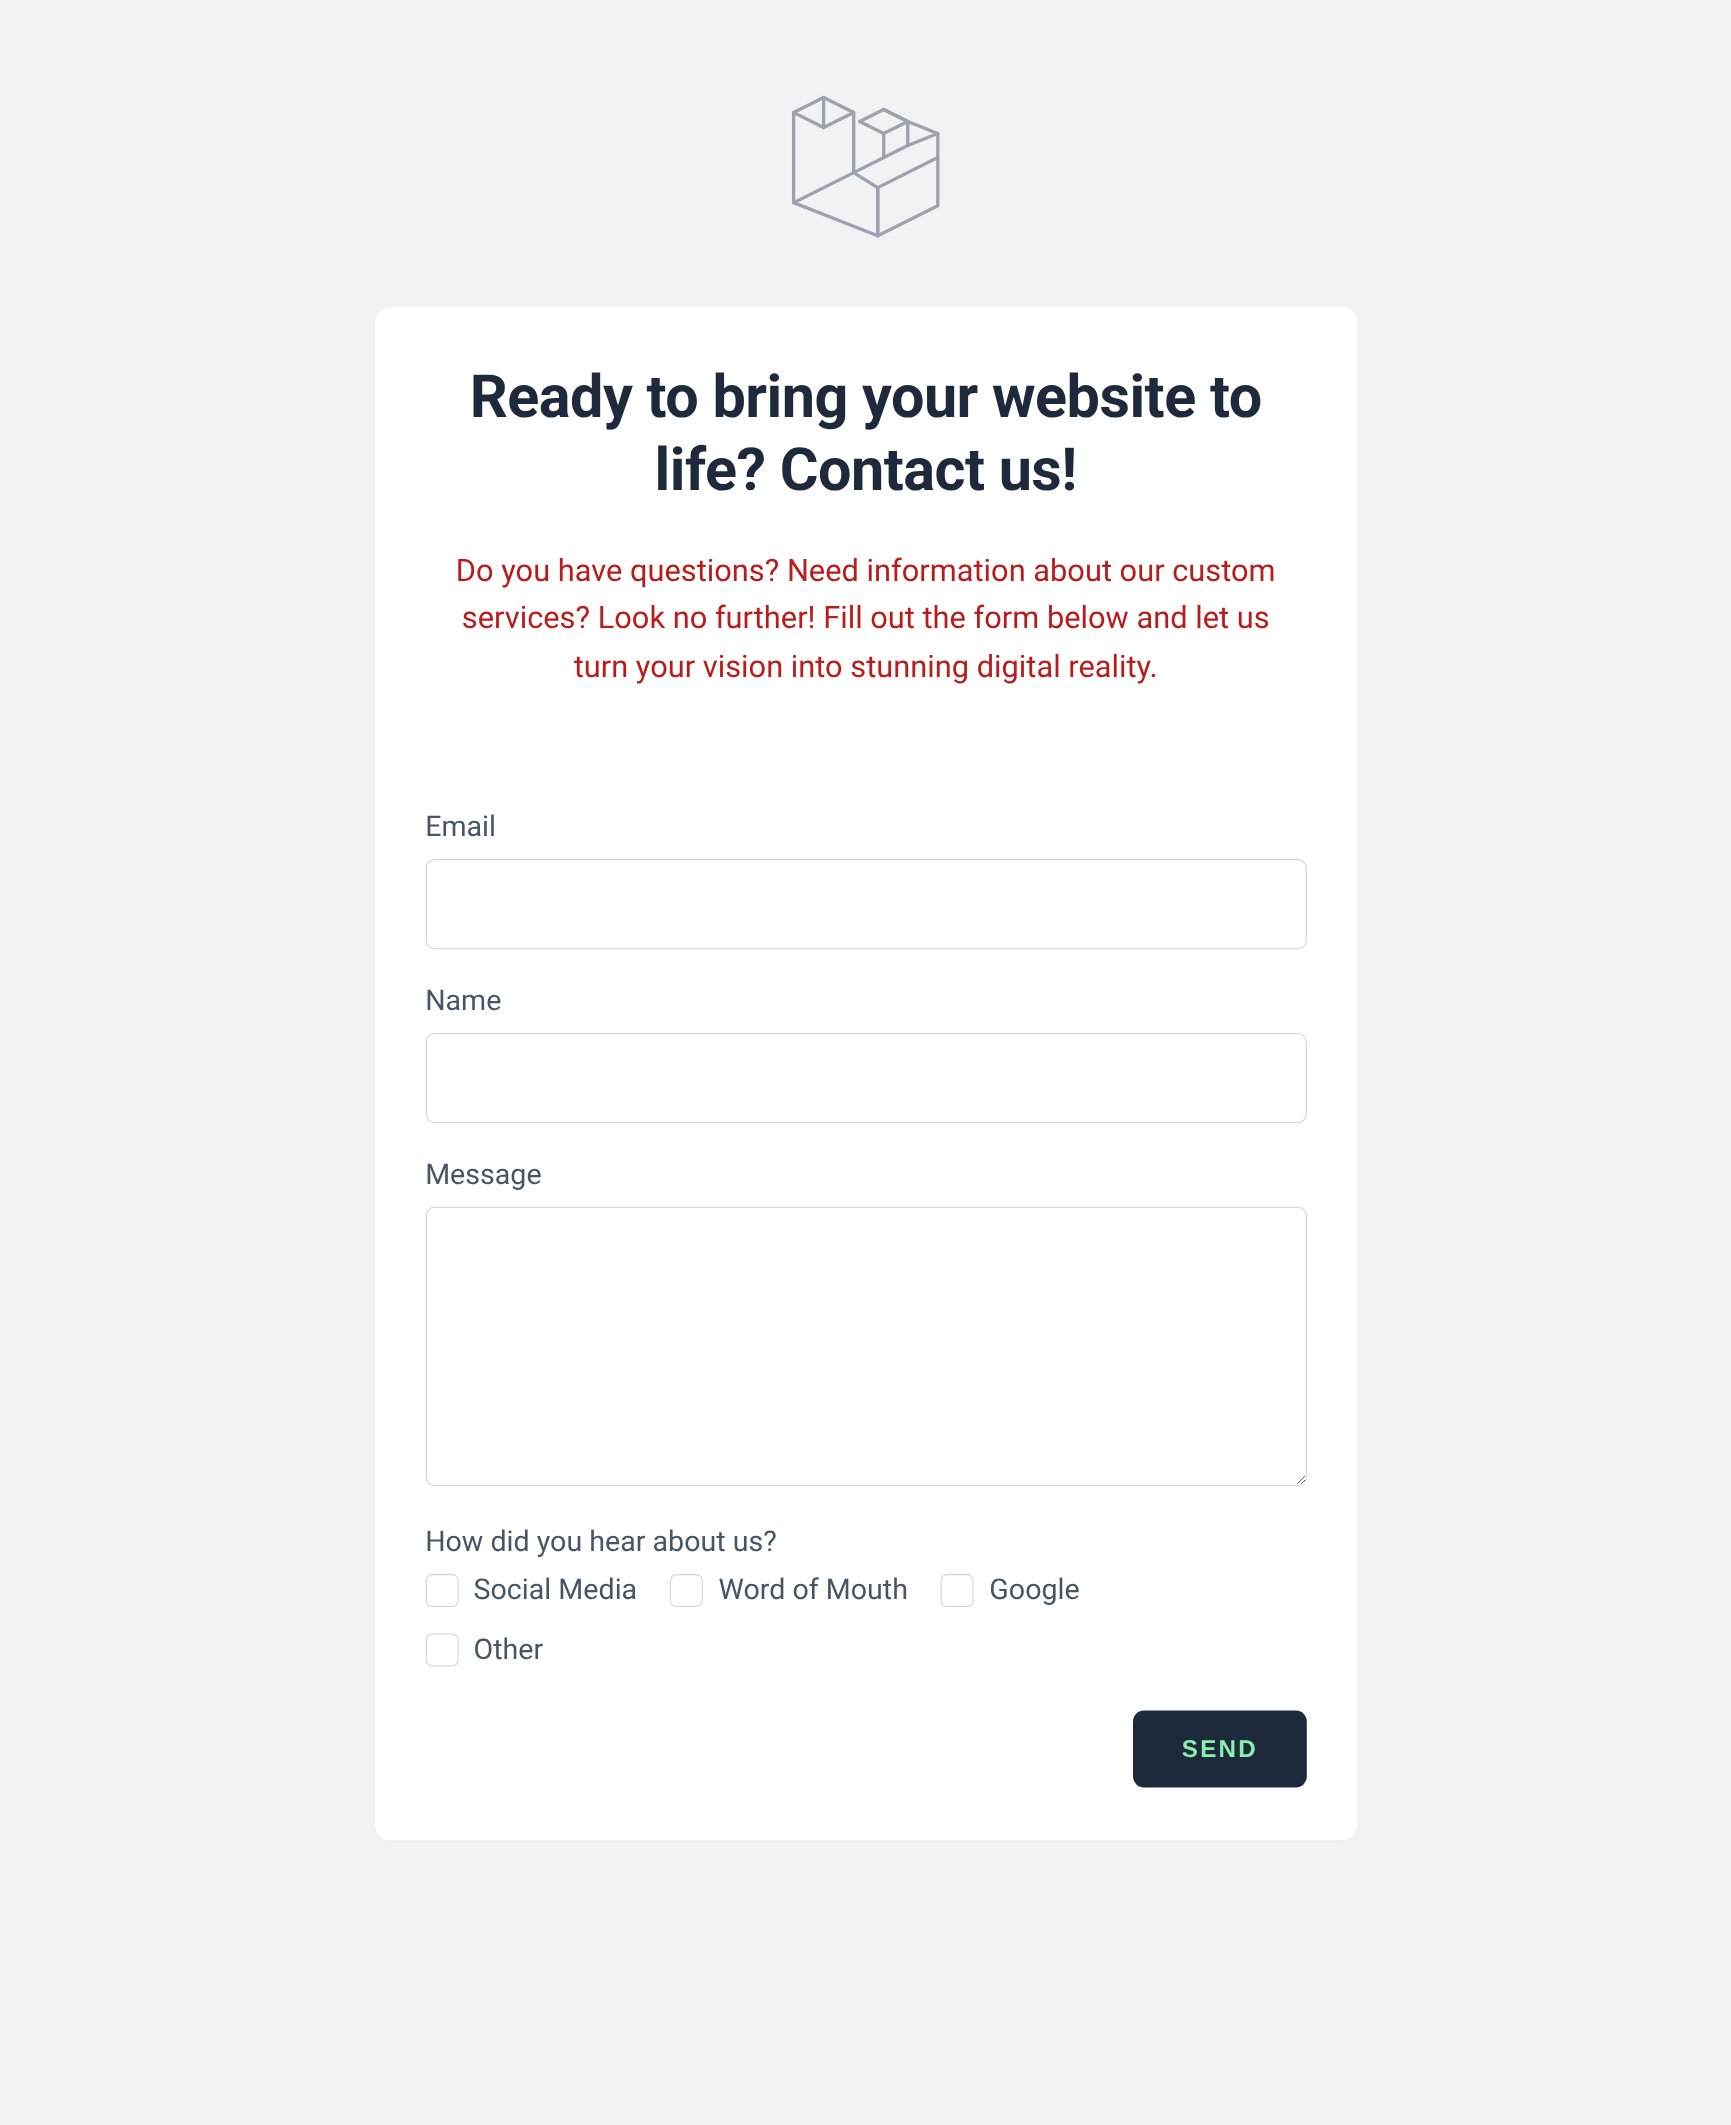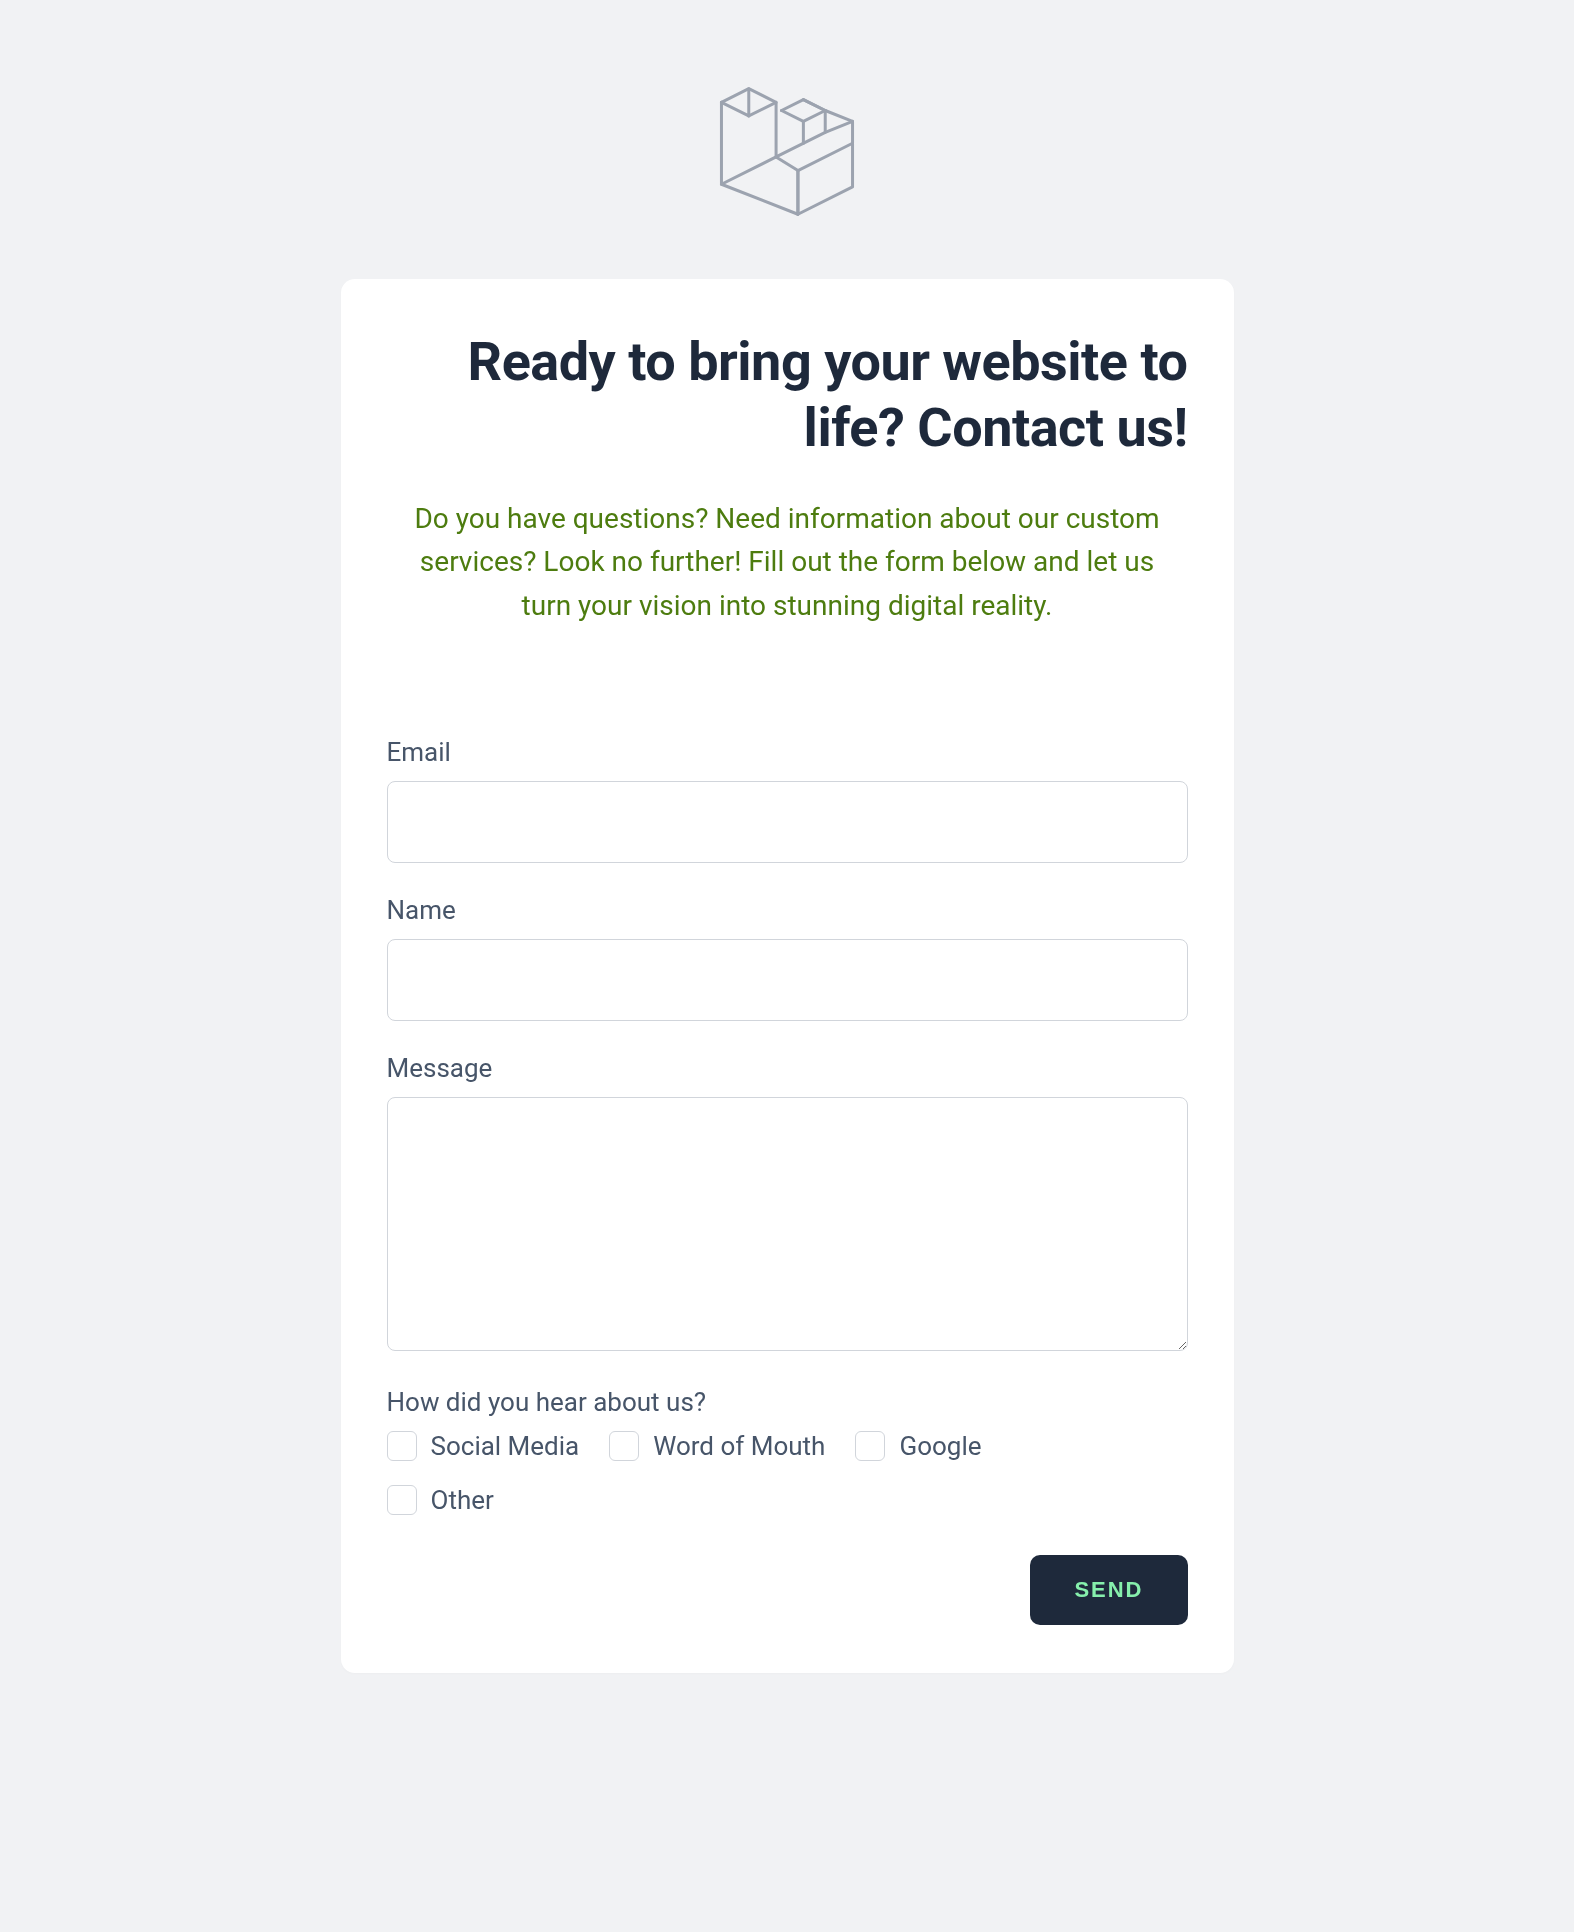--- a/index.html
+++ b/index.html
@@ -22,33 +22,33 @@
       margin-bottom: 58px;
     }
     .card {
       background: #ffffff;
       width: 100%;
       border-radius: 14px;
       box-shadow: 0 1px 3px rgba(0,0,0,0.02);
       padding: 50px 46px 48px 46px;
     }
     .heading {
-      text-align: right;
+      text-align: center;
       font-size: 54px;
       font-weight: 700;
       line-height: 1.22;
       letter-spacing: -0.5px;
       color: #1e293b;
       margin-bottom: 36px;
     }
     .subheading {
       text-align: center;
       font-size: 28px;
       line-height: 1.55;
-      color: #4d7c0f;
+      color: #b91c1c;
       margin: 0 20px 110px 20px;
       font-weight: 400;
     }
     .form-group {
       margin-bottom: 32px;
     }
     .form-label {
       display: block;
       font-size: 26px;
       color: #475569;

